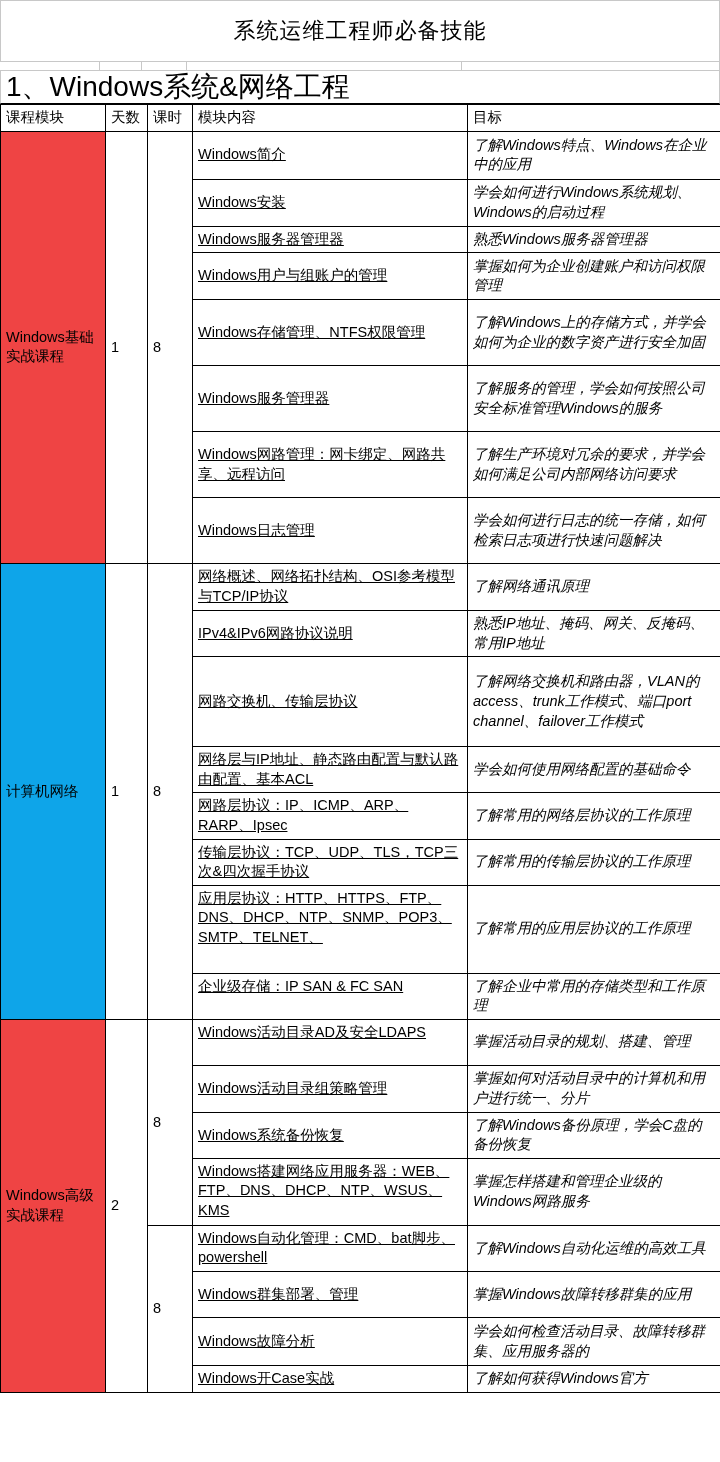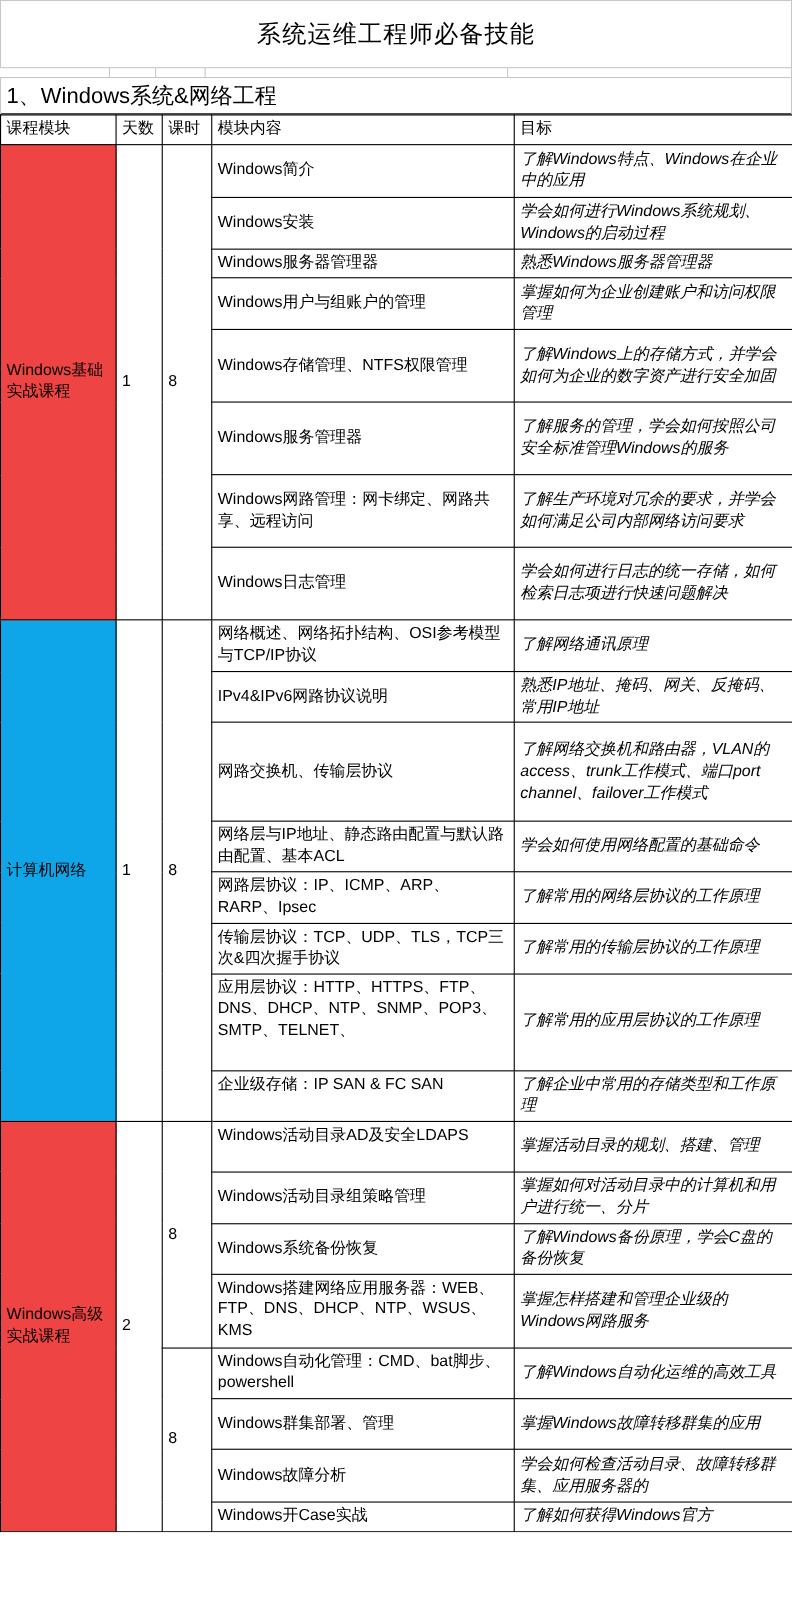--- a/index.html
+++ b/index.html
@@ -46,21 +46,21 @@
   .sp3{width:45px;}
   .sp4{width:275px;}
   .sp5{flex:1 1 auto;}
 
   
   .section-header{
     height:33px;
     display:flex;
     align-items:center;
     padding-left:5px;
-    font-size:20px;
+    font-size:28px;
     border-bottom:1px solid #000;
     border-left:1px solid #c8c8c8;
     border-right:1px solid #c8c8c8;
     box-sizing:border-box;
   }
 
   
   table.grid{
     border-collapse:collapse;
     width:720px;
@@ -96,20 +96,21 @@
   }
   .module-cell.plain{
     background:#0ea5e9;
   }
   .center{
     text-align:center;
     vertical-align:middle;
   }
   .content-cell{
     vertical-align:bottom;
+    text-decoration:underline;
   }
   .goal-cell{
     vertical-align:middle;
     font-style:italic;
   }
 </style>
 </head>
 <body>
 
 <div class="sheet">

